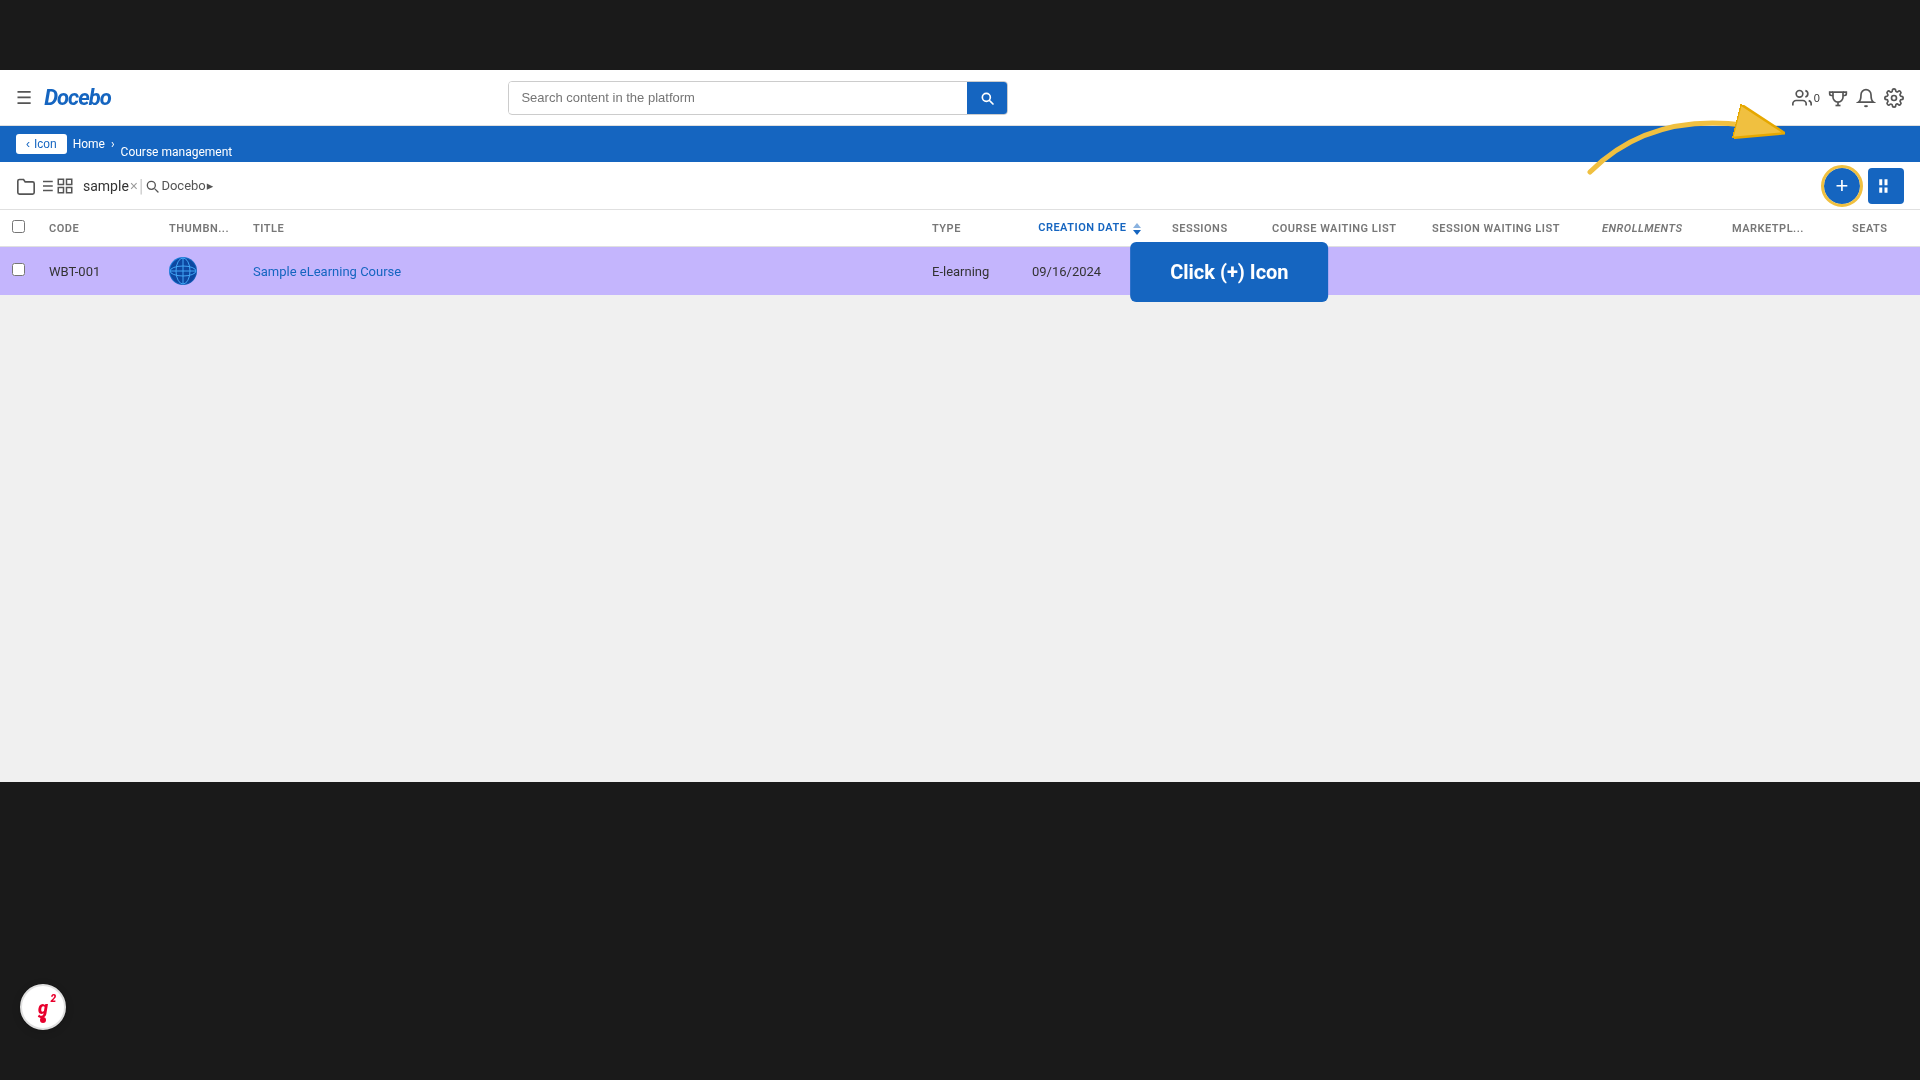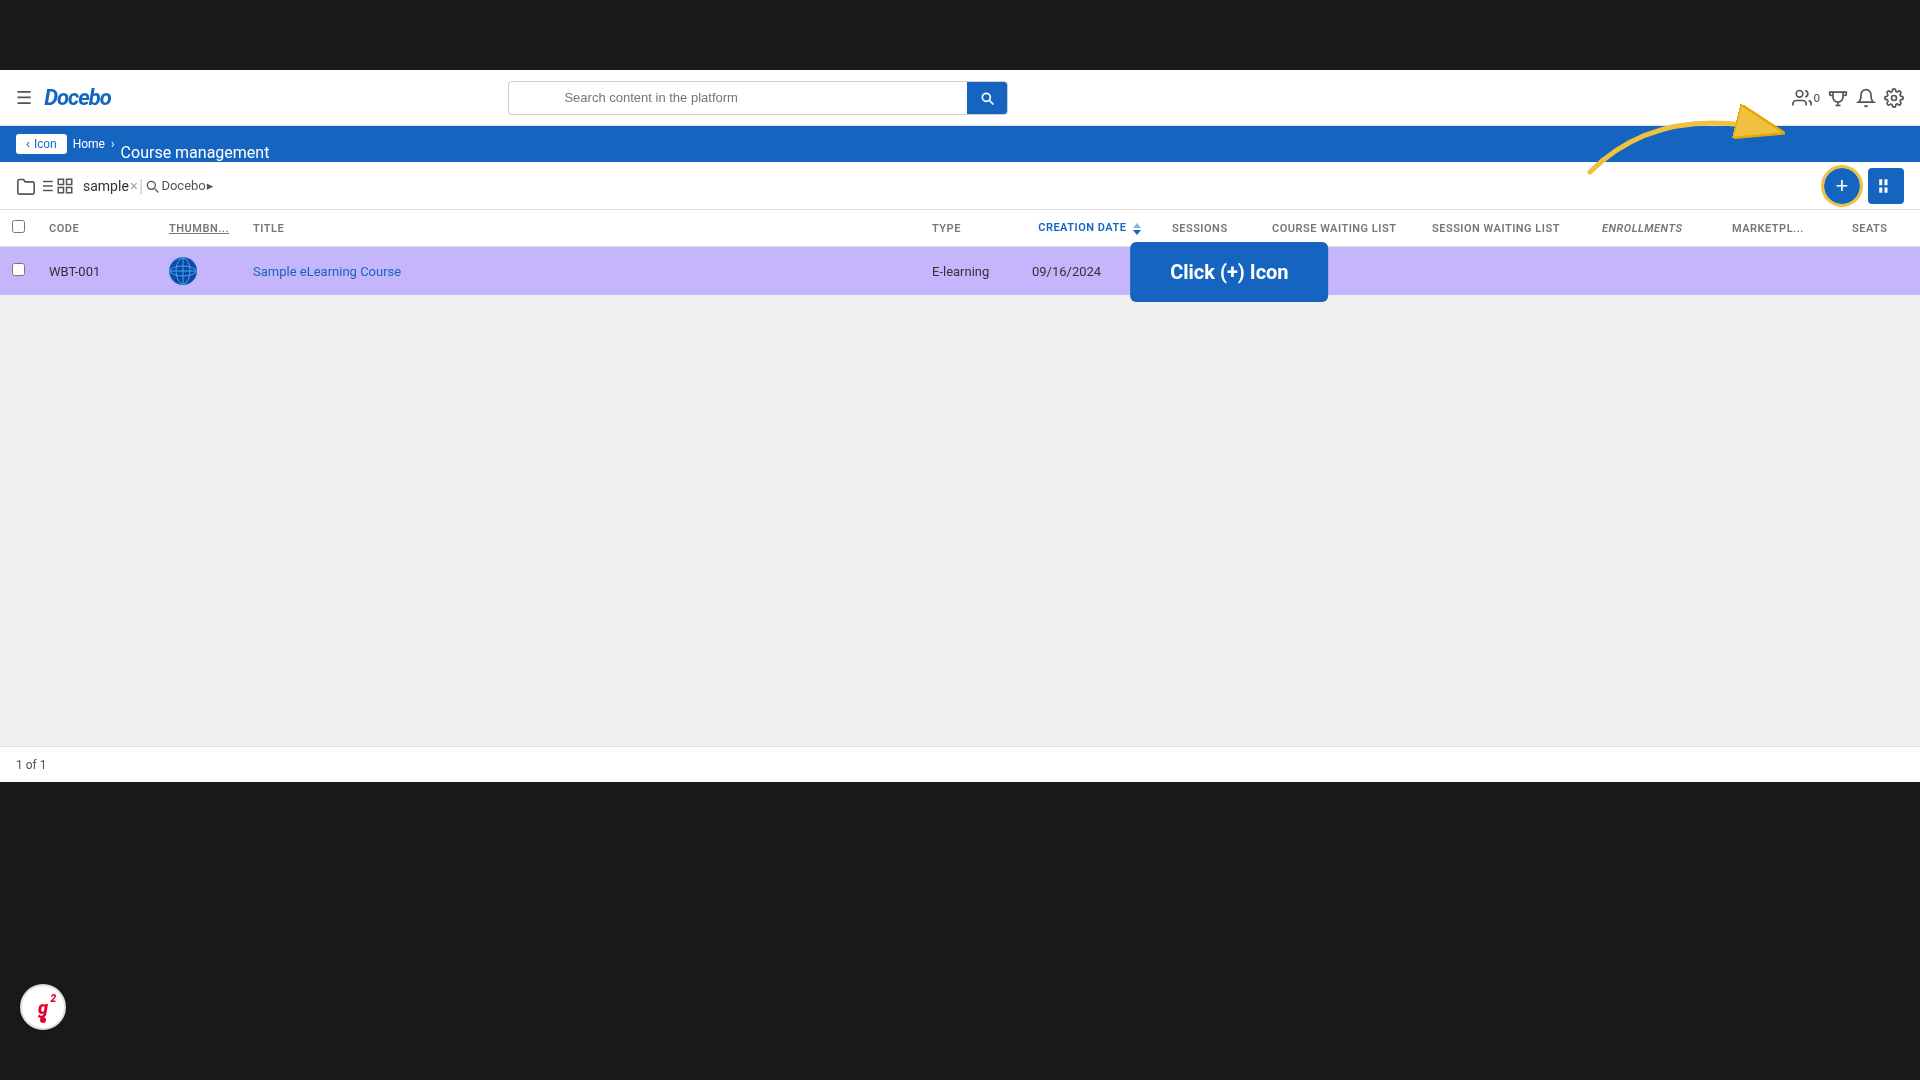--- a/index.html
+++ b/index.html
@@ -21,21 +21,20 @@
 
     .search-container {
       flex: 1;
       max-width: 500px;
       margin: 0 auto;
       display: flex;
       align-items: center;
       border: 1px solid #ccc;
       border-radius: 4px;
       overflow: hidden;
-      padding-left: 43px;
     }
     .search-input {
       flex: 1;
       border: none;
       outline: none;
       padding: 8px 12px;
       font-size: 13px;
       color: #666;
     }
     .search-btn {
@@ -69,21 +68,21 @@
       border-radius: 3px;
       padding: 3px 10px;
       font-size: 12px;
       cursor: pointer;
       display: flex;
       align-items: center;
       gap: 4px;
     }
     .breadcrumb-link { color: #fff; font-size: 12px; text-decoration: none; }
     .breadcrumb-sep { color: #fff; font-size: 12px; }
-    .breadcrumb-current { color: #fff; font-size: 16px; margin-top: 16px; }
+    .breadcrumb-current { color: #fff; font-size: 12px; margin-top: 16px; }
 
     .toolbar {
       background: #fff;
       height: 48px;
       display: flex;
       align-items: center;
       padding: 0 16px;
       gap: 1px;
       border-bottom: 1px solid #e0e0e0;
       position: relative;
@@ -139,21 +138,21 @@
       text-transform: uppercase;
       letter-spacing: 0.5px;
       white-space: nowrap;
       background: #fff;
     }
     .data-table th.sortable { color: #1565c0; text-align: center; }
     .data-table td { padding: 10px 12px; font-size: 13px; border-bottom: 1px solid #f0f0f0; background: #c4b5fd; }
 
     .checkbox-col { width: 32px; }
     .code-col { width: 120px; }
-    .thumb-col { width: 80px; text-decoration: underline; }
+    .thumb-col { width: 80px; }
     .title-col { min-width: 200px; }
     .type-col { width: 100px; }
     .date-col { width: 140px; }
     .sessions-col { width: 100px; }
     .waiting-col { width: 160px; }
     .session-waiting-col { width: 170px; }
     .enrollments-col { width: 130px; font-style: italic; }
     .marketplace-col { width: 120px; }
     .seats-col { width: 80px; }
 
@@ -416,23 +415,20 @@
             <td class="seats-col"></td>
           </tr>
         </tbody>
       </table>
     </div>
 
     <div style="position:absolute; top:200px; left:380px; right:0; display:flex; justify-content:center; pointer-events:none;">
       <div class="cta-overlay">Click (+) Icon</div>
     </div>
 
-    <div class="pagination-bar">
-      <span>1 of 1</span>
-    </div>
 
   </div>
 
   <div class="g2-badge">
     <span style="color:#e8002d; font-size:18px; font-weight:900; font-style:italic; position:relative;">
       g
       <sup style="font-size:10px; font-weight:900; position:absolute; top:-4px; right:-8px;">2</sup>
     </span>
     <span style="width:6px;height:6px;background:#e8002d;border-radius:50%;position:absolute;bottom:5px;left:50%;transform:translateX(-50%);"></span>
   </div>

